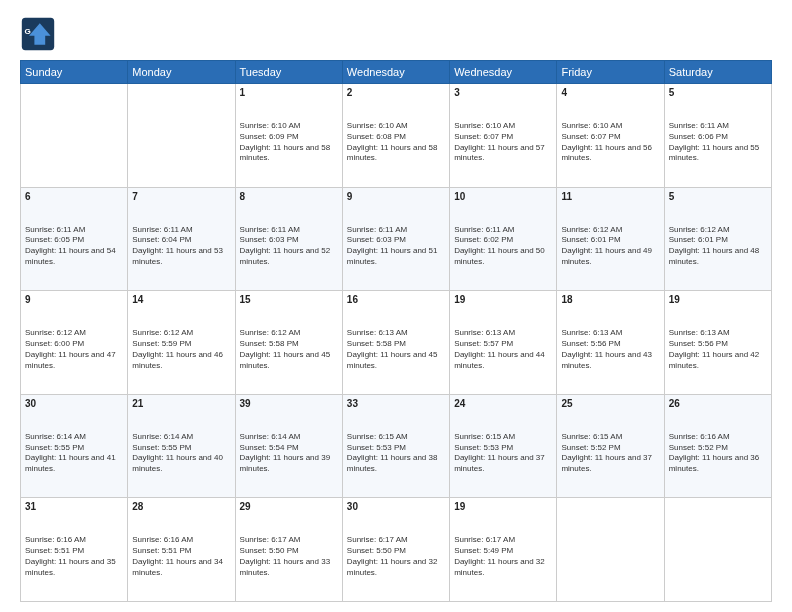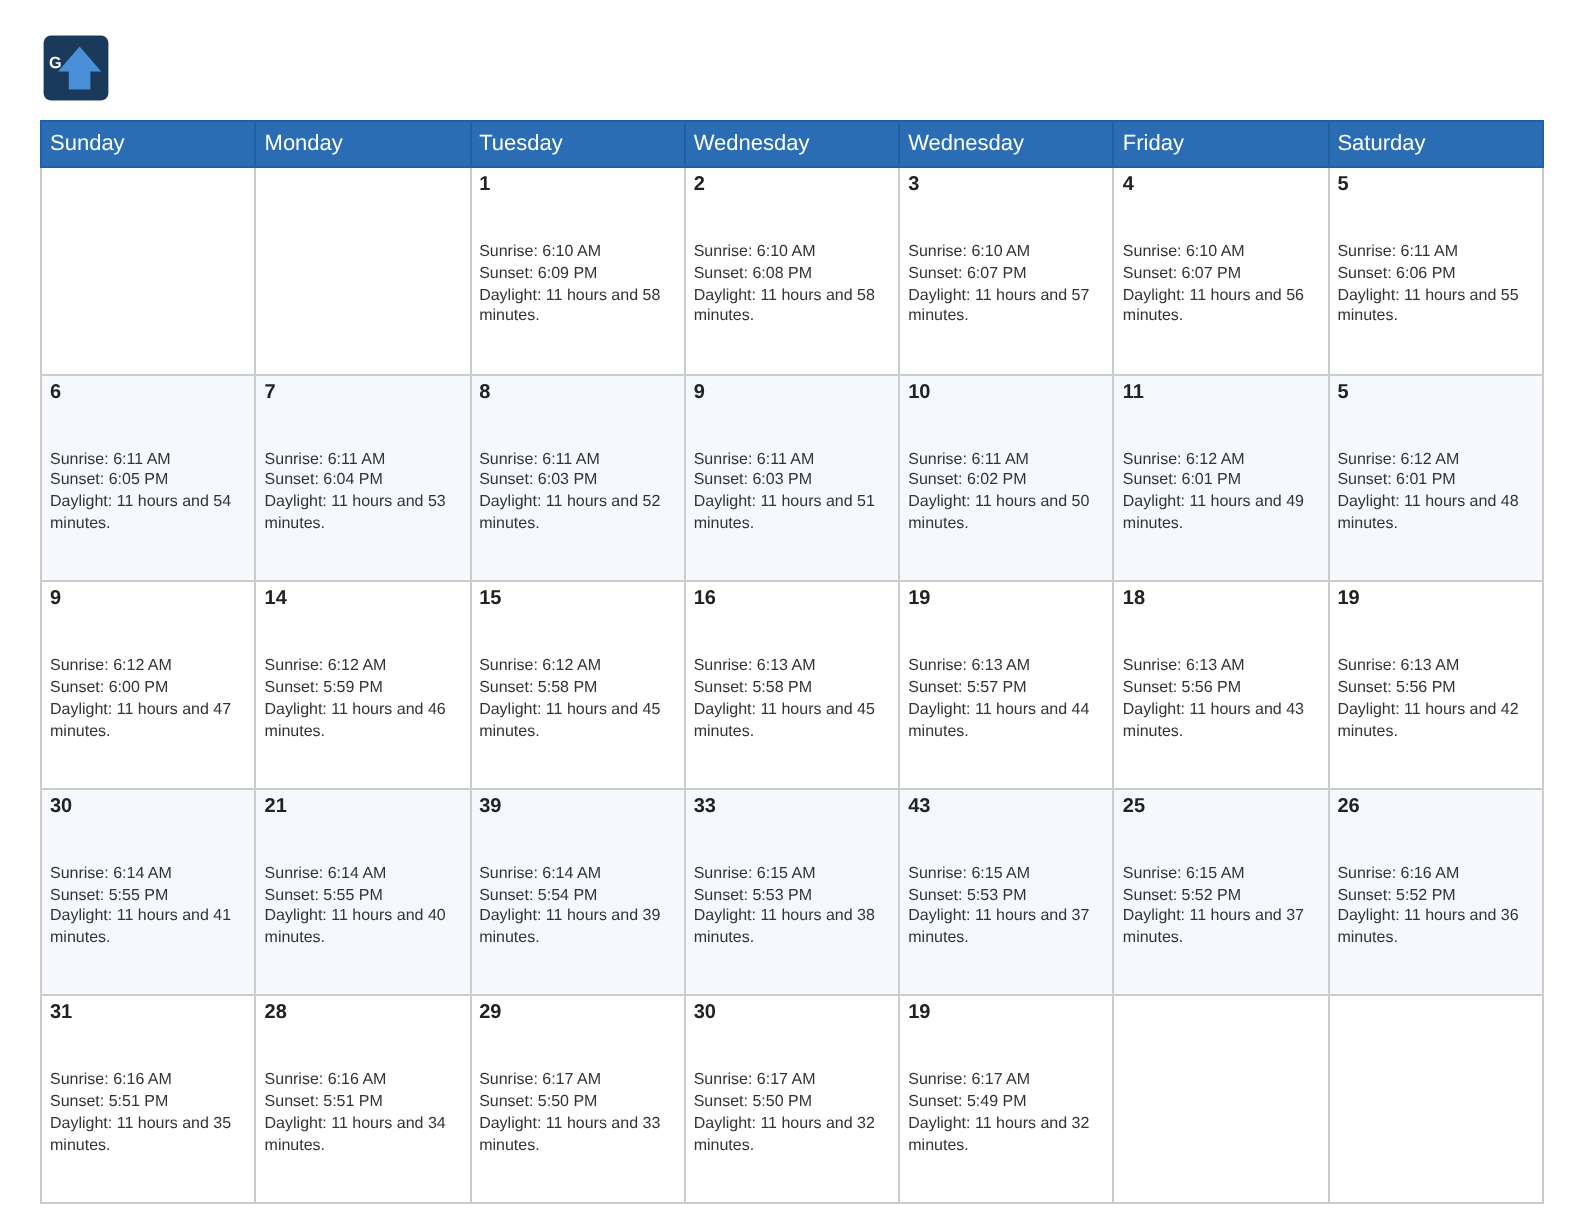--- a/index.html
+++ b/index.html
@@ -225,21 +225,21 @@
           </td>
           <td>
             <span class="day-num">39</span>
             <div class="cell-text">Sunrise: 6:14 AM<br>Sunset: 5:54 PM<br>Daylight: 11 hours and 39 minutes.</div>
           </td>
           <td>
             <span class="day-num">33</span>
             <div class="cell-text">Sunrise: 6:15 AM<br>Sunset: 5:53 PM<br>Daylight: 11 hours and 38 minutes.</div>
           </td>
           <td>
-            <span class="day-num">43</span>
+            <span class="day-num">24</span>
             <div class="cell-text">Sunrise: 6:15 AM<br>Sunset: 5:53 PM<br>Daylight: 11 hours and 37 minutes.</div>
           </td>
           <td>
             <span class="day-num">25</span>
             <div class="cell-text">Sunrise: 6:15 AM<br>Sunset: 5:52 PM<br>Daylight: 11 hours and 37 minutes.</div>
           </td>
           <td>
             <span class="day-num">26</span>
             <div class="cell-text">Sunrise: 6:16 AM<br>Sunset: 5:52 PM<br>Daylight: 11 hours and 36 minutes.</div>
           </td>

